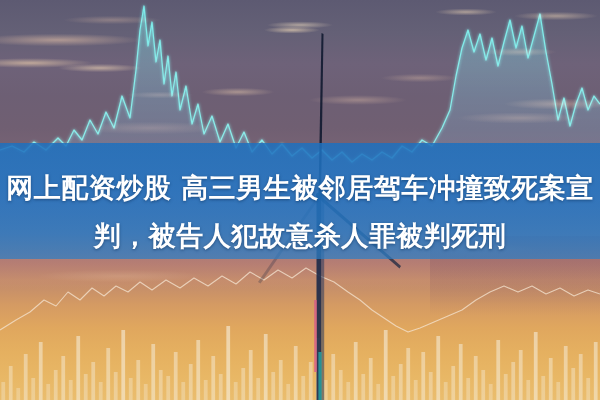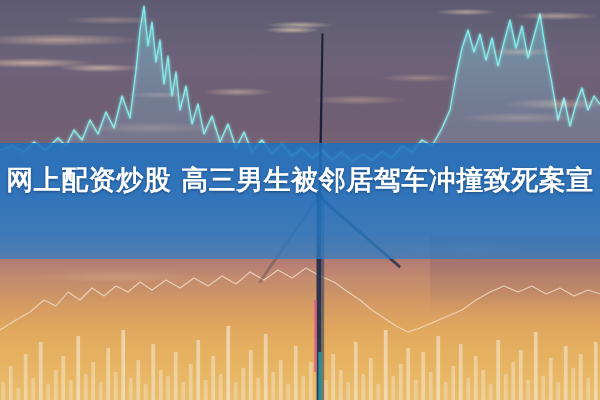--- a/index.html
+++ b/index.html
@@ -93,21 +93,21 @@
     position:absolute;left:0;top:160px;width:600px;
     text-align:center;
     color:#ffffff;
     font-size:27px;
     font-weight:bold;
     line-height:40px;
     letter-spacing:.5px;
     text-shadow:0 1px 3px rgba(8,40,80,.55);
     white-space:nowrap;
   }
-  #headline .ln{display:block;}
+  #headline .ln{display:block;margin-top:8px;}
 </style>
 </head>
 <body>
 
 <div id="stage">
 
   <div class="layer" id="sky"></div>
   <div class="layer" id="clouds"></div>
 
   <svg class="layer" id="chartTeal" viewBox="0 0 600 400" preserveAspectRatio="none">
@@ -228,15 +228,16 @@
     <path d="M318.5,196 L321.5,33 L323.5,34 L321,196 Z" fill="#111a30" opacity=".90"></path>
     <path d="M319,194.5 L401,266 L399.5,268.5 L317.5,197.5 Z" fill="#16243f" opacity=".72"></path>
     <path d="M317.5,196 L258,282 L260.5,283.5 L319.5,198 Z" fill="#16243f" opacity=".26"></path>
     <circle cx="319" cy="195.5" r="3.1" fill="#18243d" opacity=".9"></circle>
   </svg>
 
   <div class="layer" id="blueBand"></div>
 
   <div id="headline">
     <span class="ln">网上配资炒股 高三男生被邻居驾车冲撞致死案宣</span>
+    <span class="ln">判，被告人犯故意杀人罪被判死刑</span>
   </div>
 
 </div>
 
 </body></html>

